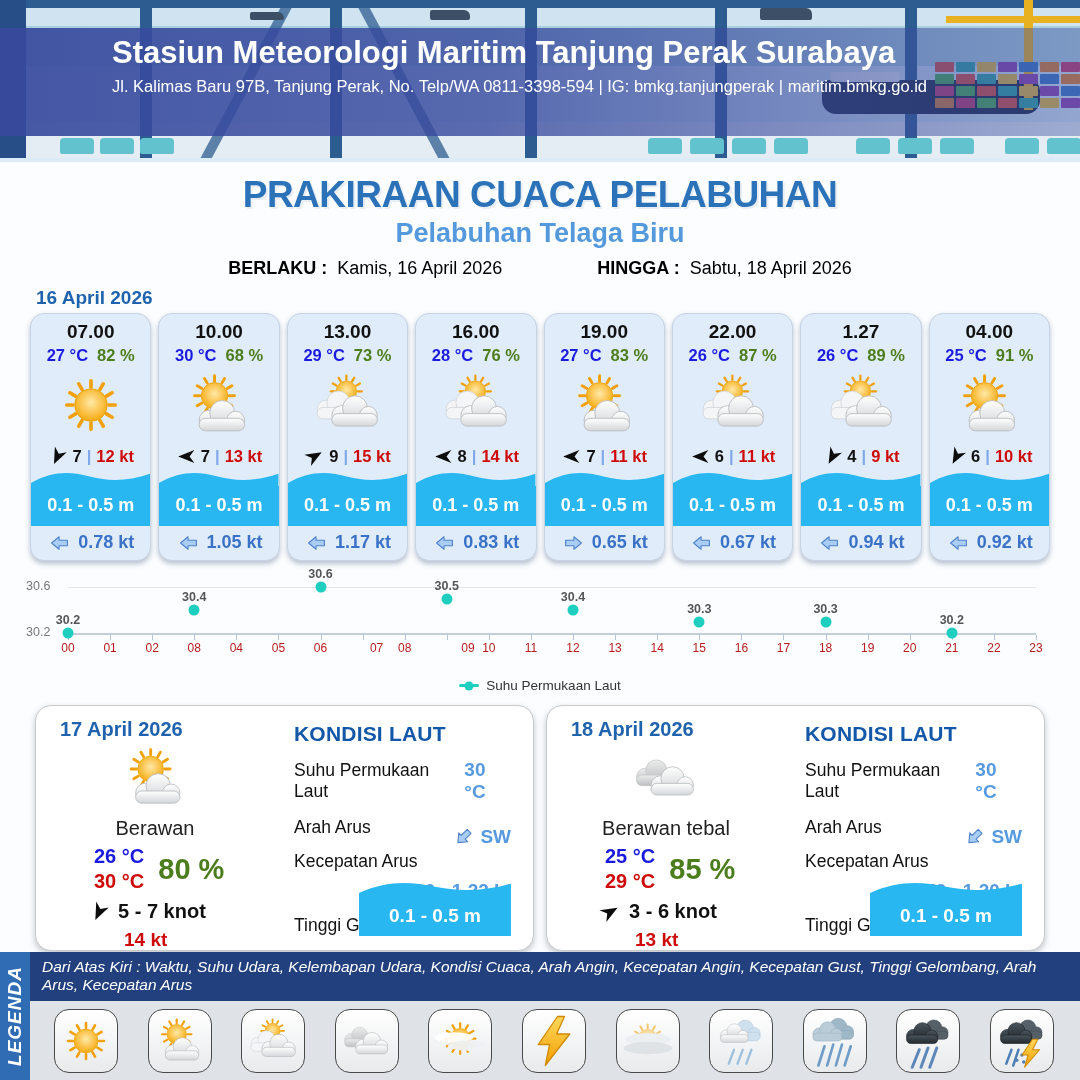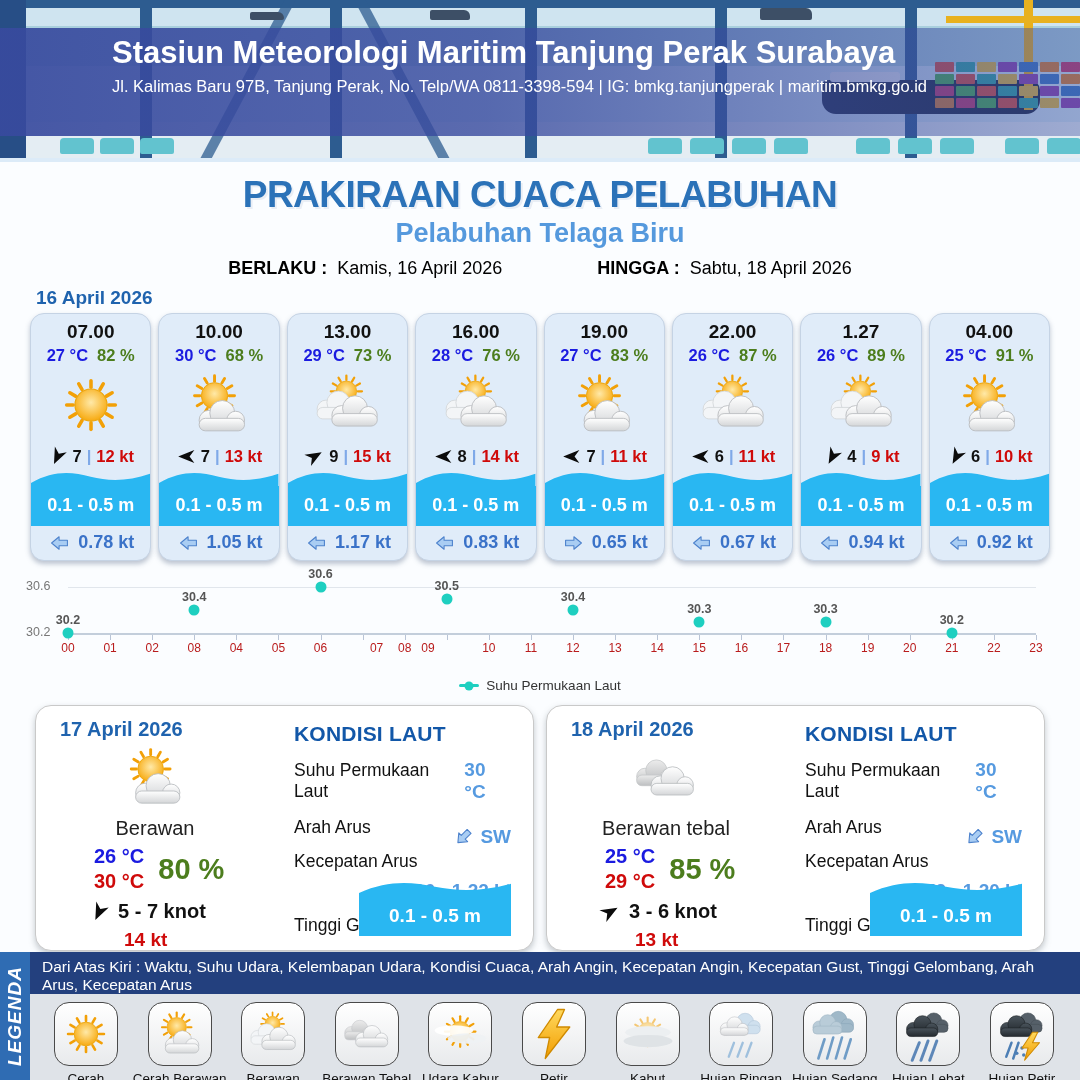--- a/index.html
+++ b/index.html
@@ -106,21 +106,21 @@
   .d-kec-val { text-align:right; font-size:19px; font-weight:bold; color:#569ae0; margin-top:8px; }
   .d-wavebox { position:absolute; right:22px; bottom:14px; width:152px; }
   .d-wave-body { background:#29b7f2; height:40px; display:flex; align-items:center; justify-content:center; }
   .d-wave-text { color:#fff; font-size:19px; font-weight:bold; }
 
   
   .legend { position:absolute; left:0; bottom:0; width:1080px; height:128px; display:flex; }
   .legend-side { width:30px; background:#2f6cb3; display:flex; align-items:center; justify-content:center; }
   .legend-side span { transform:rotate(-90deg); color:#fff; font-weight:bold; font-style:italic; font-size:19px; letter-spacing:1px; white-space:nowrap; }
   .legend-main { flex:1; display:flex; flex-direction:column; }
-  .legend-caption { background:#23407e; color:#fff; font-size:15.5px; padding:6px 10px 0 12px; }
+  .legend-caption { background:#23407e; color:#fff; font-style:italic; font-size:15.5px; padding:6px 10px 7px 12px; }
   .legend-items { flex:1; background:#dfe3e8; display:flex; justify-content:space-between; padding:8px 14px 4px 12px; }
   .legend-item { display:flex; flex-direction:column; align-items:center; width:88px; }
   .legend-box { width:64px; height:64px; border:1.6px solid #4a4a4a; border-radius:15px;
                 background:linear-gradient(180deg,#ffffff,#e8eaec); display:flex; align-items:center; justify-content:center; }
   .legend-box svg { width:56px; height:56px; }
   .legend-label { font-size:13.5px; color:#111; margin-top:5px; white-space:nowrap; }
 </style>
 </head>
 <body>
 
@@ -642,21 +642,21 @@
       <div class="c-xlab" style="left: 216.348px; top: 70px;">04</div>
       <div class="c-tick" style="left: 258.435px; top: 64px;"></div>
       <div class="c-xlab" style="left: 258.435px; top: 70px;">05</div>
       <div class="c-tick" style="left: 300.522px; top: 64px;"></div>
       <div class="c-xlab" style="left: 300.522px; top: 70px;">06</div>
       <div class="c-tick" style="left: 342.609px; top: 64px;"></div>
       <div class="c-xlab" style="left: 342.609px; top: 70px; padding-left: 28px;">07</div>
       <div class="c-tick" style="left: 384.696px; top: 64px;"></div>
       <div class="c-xlab" style="left: 384.696px; top: 70px;">08</div>
       <div class="c-tick" style="left: 426.783px; top: 64px;"></div>
-      <div class="c-xlab" style="left: 408px; top: 70px;">09</div>
+      <div class="c-xlab" style="left: 448px; top: 70px;">09</div>
       <div class="c-tick" style="left: 468.87px; top: 64px;"></div>
       <div class="c-xlab" style="left: 468.87px; top: 70px;">10</div>
       <div class="c-tick" style="left: 510.957px; top: 64px;"></div>
       <div class="c-xlab" style="left: 510.957px; top: 70px;">11</div>
       <div class="c-tick" style="left: 553.043px; top: 64px;"></div>
       <div class="c-xlab" style="left: 553.043px; top: 70px;">12</div>
       <div class="c-tick" style="left: 595.13px; top: 64px;"></div>
       <div class="c-xlab" style="left: 595.13px; top: 70px;">13</div>
       <div class="c-tick" style="left: 637.217px; top: 64px;"></div>
       <div class="c-xlab" style="left: 637.217px; top: 70px;">14</div>

